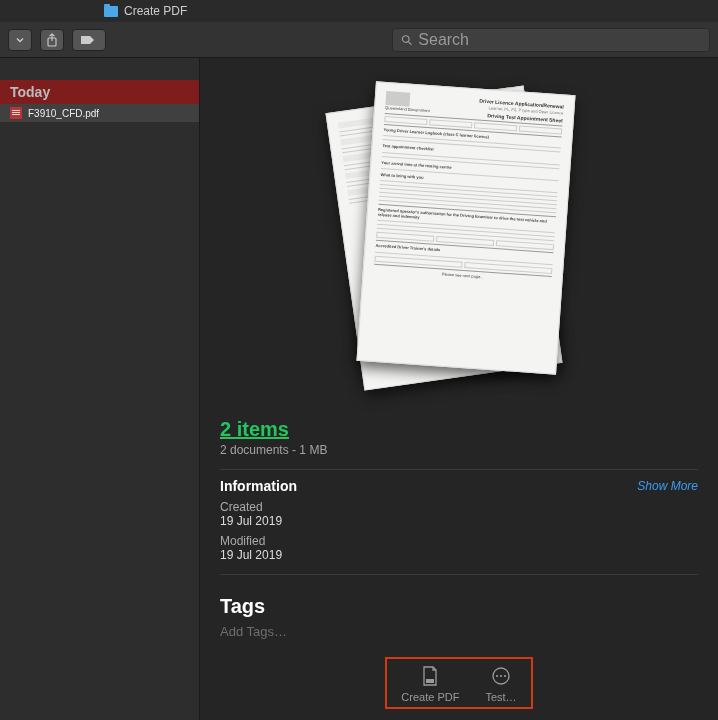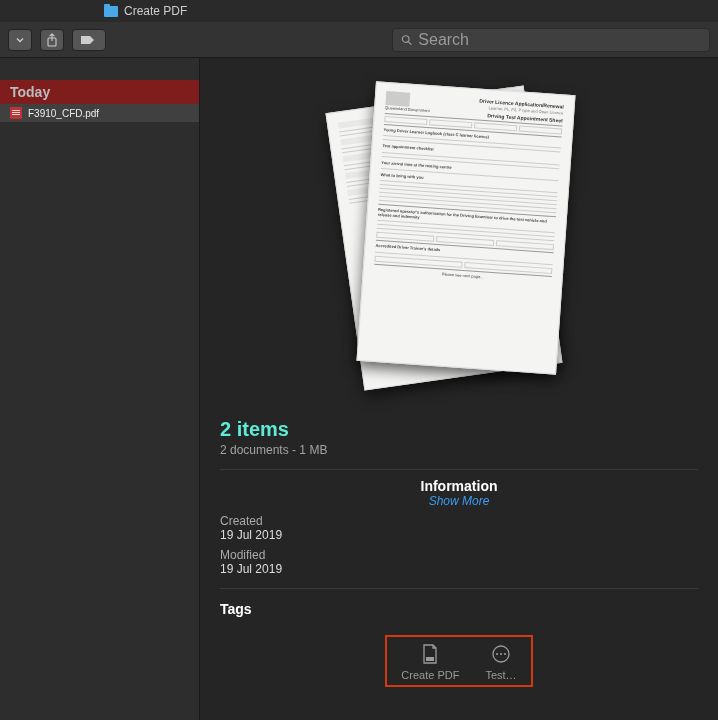--- a/index.html
+++ b/index.html
@@ -186,37 +186,37 @@
     .page .sub { font-size:4px; color:#777; text-align:right; }
     .page .row { display:flex; gap:2px; }
     .page .cell { flex:1; height:6px; border:1px solid #ccc; }
 
     .summary {
       padding-top: 10px;
     }
     .items-count {
       font-size: 20px;
       font-weight: 600;
-      color: #5eead4;
+      color: #22c55e;
+      text-decoration: underline;
     }
     .items-sub {
       font-size: 12px;
       color: #a3a3a3;
       margin-top: 2px;
     }
     .divider {
       height: 1px;
       background: #3a3a3a;
       margin: 12px 0 8px 0;
     }
     .info-header {
       display: flex;
       justify-content: space-between;
       align-items: center;
-      flex-direction: column;
     }
     .info-title {
       font-size: 14px;
       font-weight: 600;
       color: #fff;
     }
     .show-more {
       font-size: 12px;
       color: #3b9cf2;
       cursor: pointer;
@@ -225,24 +225,24 @@
     .info-row {
       display: flex;
       justify-content: space-between;
       font-size: 12px;
       color: #aaa;
       padding: 6px 0 0 0;
       flex-direction: column;
     }
     .info-row .value { color: #ddd; }
     .tags-title {
-      font-size: 14px;
+      font-size: 20px;
       font-weight: 600;
       color: #fff;
-      margin-top: 12px;
+      margin-top: 20px;
     }
     .add-tags {
       font-size: 13px;
       color: #6e6e6e;
       margin-top: 6px;
     }
     
     .actions {
       margin-top: 18px;
       display: flex;
@@ -405,20 +405,21 @@
         <span>Created</span>
         <span class="value">19 Jul 2019</span>
       </div>
       <div class="info-row">
         <span>Modified</span>
         <span class="value">19 Jul 2019</span>
       </div>
       <div class="divider"></div>
 
       <div class="tags-title">Tags</div>
+      <div class="add-tags">Add Tags…</div>
 
       <div class="actions">
         <div class="actions-box">
           <div class="action-btn">
             <div class="ic">
               <svg width="18" height="20" viewBox="0 0 18 20">
                 <path d="M3 1 H12 L15 4 V19 H3 Z" fill="none" stroke="#9a9a9a" stroke-width="1.3"></path>
                 <path d="M12 1 V4 H15" fill="none" stroke="#9a9a9a" stroke-width="1.3"></path>
                 <rect x="5" y="13" width="8" height="4" fill="#9a9a9a"></rect>
               </svg>

